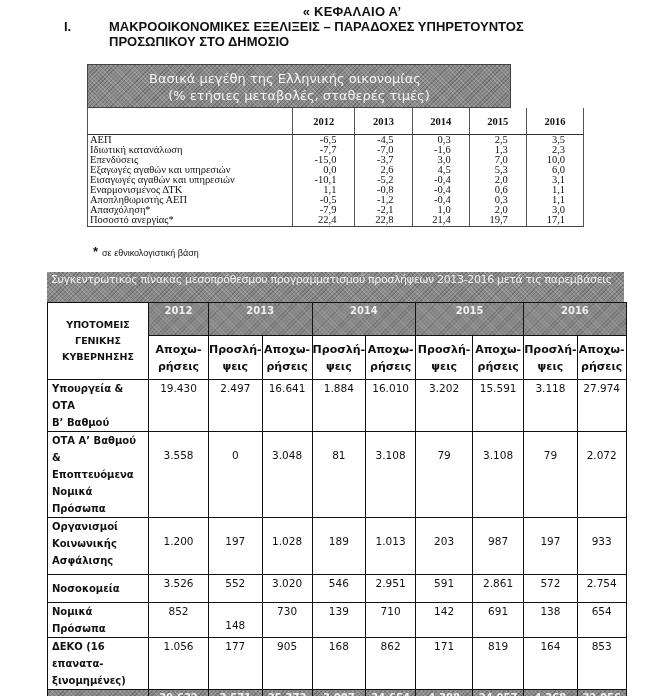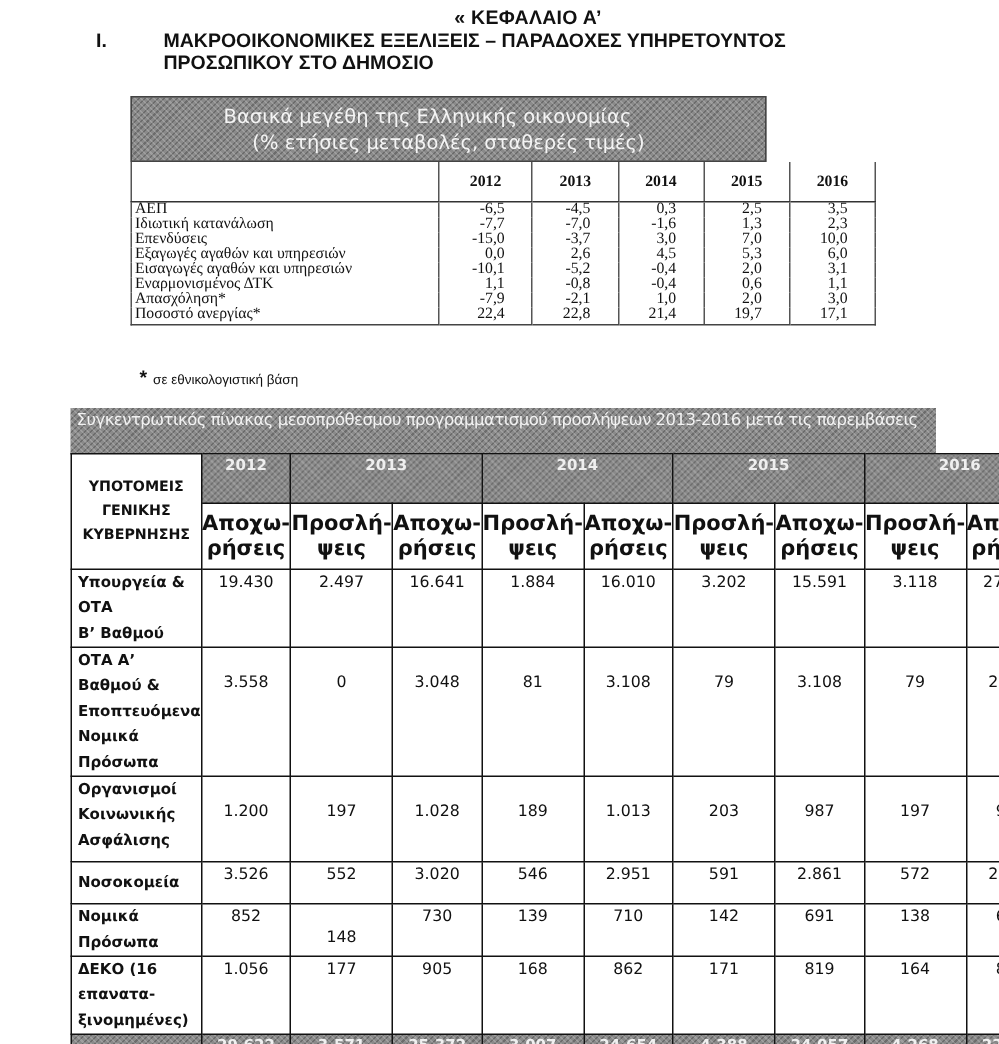--- a/index.html
+++ b/index.html
@@ -31,21 +31,21 @@
   .t1-table tr.last td { border-bottom: 1px solid #444; padding-bottom: 1px; }
   .note { position: absolute; left: 93px; top: 244px; font-size: 9px; }
   .note b { font-size: 13px; margin-right: 4px; }
 
   
   .t2-title { position: absolute; left: 47px; top: 272px; width: 577px; height: 30px; box-sizing: border-box; color: #f2f2f2; font-family: "DejaVu Sans", sans-serif; font-size: 11px; line-height: 16px; padding-left: 4px; white-space: nowrap; overflow: hidden; letter-spacing: -0.35px; }
   .t2 { position: absolute; left: 47px; top: 302px; border-collapse: collapse; font-family: "DejaVu Sans", sans-serif; font-size: 10px; }
   .t2 td, .t2 th { border: 1px solid #111; padding: 0; text-align: center; vertical-align: middle; }
   .t2 .corner { width: 100px; font-weight: bold; font-size: 9.5px; line-height: 16px; background: #fff; }
   .t2 .year { height: 30px; color: #efefef; font-weight: bold; font-size: 10px; vertical-align: top; padding-top: 2px; }
-  .t2 .sub { height: 43px; font-weight: bold; font-size: 14px; line-height: 17px; }
+  .t2 .sub { height: 43px; font-weight: bold; font-size: 11px; line-height: 17px; }
   .t2 td.rlbl { text-align: left; padding-left: 4px; font-weight: bold; font-size: 10px; line-height: 17px; vertical-align: middle; }
   .t2 td.v { font-size: 10.5px; }
   .t2 tr.total td { height: 29px; color: #f0f0f0; font-weight: bold; vertical-align: top; padding-top: 2px; }
   .t2 tr.total td.rlbl { font-size: 10px; }
 </style>
 </head>
 <body>
 
 <div class="chapter"><span>«  ΚΕΦΑΛΑΙΟ Α’</span></div>
 <div class="sec-num">I.</div>
@@ -107,20 +107,28 @@
           <td class="num">-0,4</td>
           <td class="num">2,0</td>
           <td class="num">3,1</td>
         </tr>
         <tr>
           <td class="lbl">Εναρμονισμένος ΔΤΚ</td>
           <td class="num">1,1</td>
           <td class="num">-0,8</td>
           <td class="num">-0,4</td>
           <td class="num">0,6</td>
+          <td class="num">1,1</td>
+        </tr>
+        <tr>
+          <td class="lbl">Αποπληθωριστής ΑΕΠ</td>
+          <td class="num">-0,5</td>
+          <td class="num">-1,2</td>
+          <td class="num">-0,4</td>
+          <td class="num">0,3</td>
           <td class="num">1,1</td>
         </tr>
         <tr>
           <td class="lbl">Απασχόληση*</td>
           <td class="num">-7,9</td>
           <td class="num">-2,1</td>
           <td class="num">1,0</td>
           <td class="num">2,0</td>
           <td class="num">3,0</td>
         </tr>

